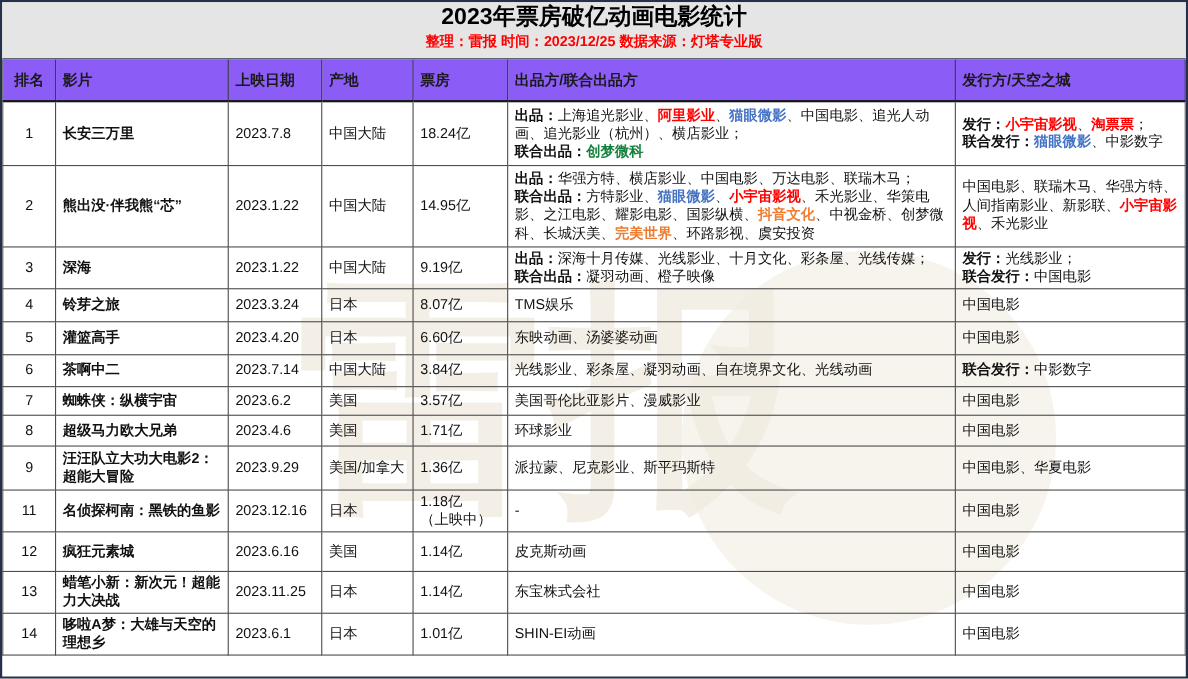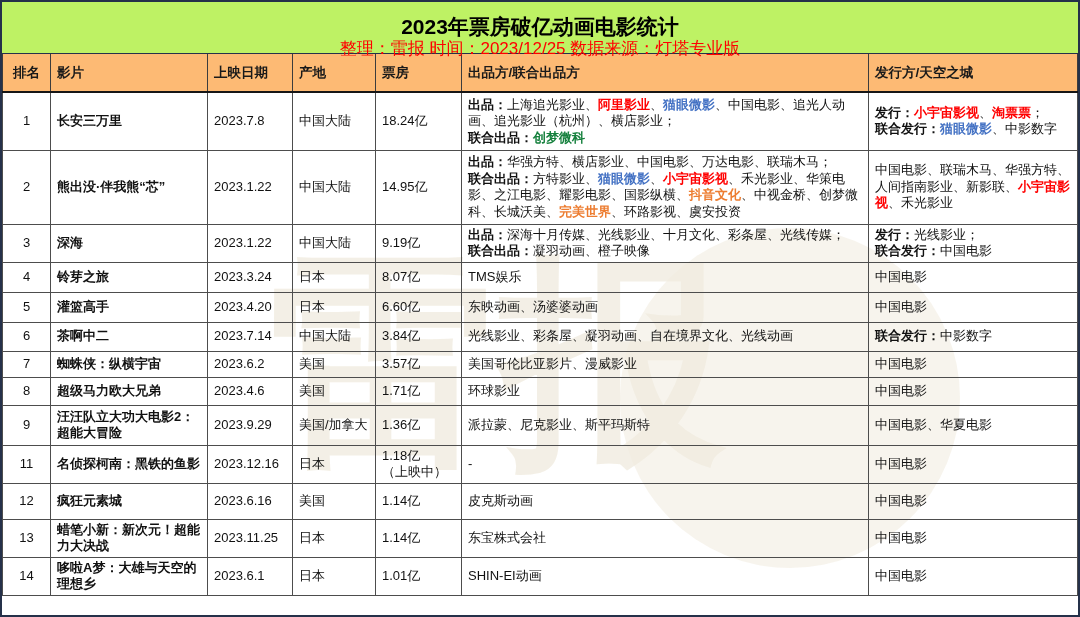--- a/index.html
+++ b/index.html
@@ -12,35 +12,35 @@
     background:#fff;
     overflow:hidden;
   }
   
   .wm-layer{position:absolute;inset:0;z-index:0;pointer-events:none;padding-left:32px;}
   .wm-circle{position:absolute;left:618px;top:226px;width:340px;height:340px;border-radius:50%;background:#f1ede1;opacity:.6;}
   .wm-text{position:absolute;left:268px;top:248px;font-size:225px;line-height:1;font-weight:bold;color:#f1ece0;opacity:.8;letter-spacing:6px;}
   
   .title-band{
     position:relative;z-index:2;
-    background:#bef264;
+    background:#e5e5e5;
     height:52px;box-sizing:border-box;
     text-align:center;
     border-bottom:1px solid #25314a;
-    padding-top:12px;
+    padding-top:1px;
   }
   .title{font-size:21px;font-weight:bold;color:#000;line-height:26px;}
-  .subtitle{font-size:17px;font-weight:normal;color:#ff0000;line-height:18px;text-align:center;}
+  .subtitle{font-size:13px;font-weight:bold;color:#ff0000;line-height:18px;text-align:center;}
   
   table{
     position:relative;z-index:1;
     width:100%;border-collapse:collapse;table-layout:fixed;
   }
   thead th{
-    background:#fdba74;
+    background:#8b5cf6;
     font-size:13.5px;font-weight:bold;color:#1a1a1a;
     text-align:left;vertical-align:middle;
     height:38px;padding:0 6px;
     border:1px solid #3c3c3c;
     border-top:none;
     border-bottom:2px solid #161616;
     box-sizing:border-box;
   }
   thead th.c-rank{text-align:center;padding:0 2px;}
   tbody td{

